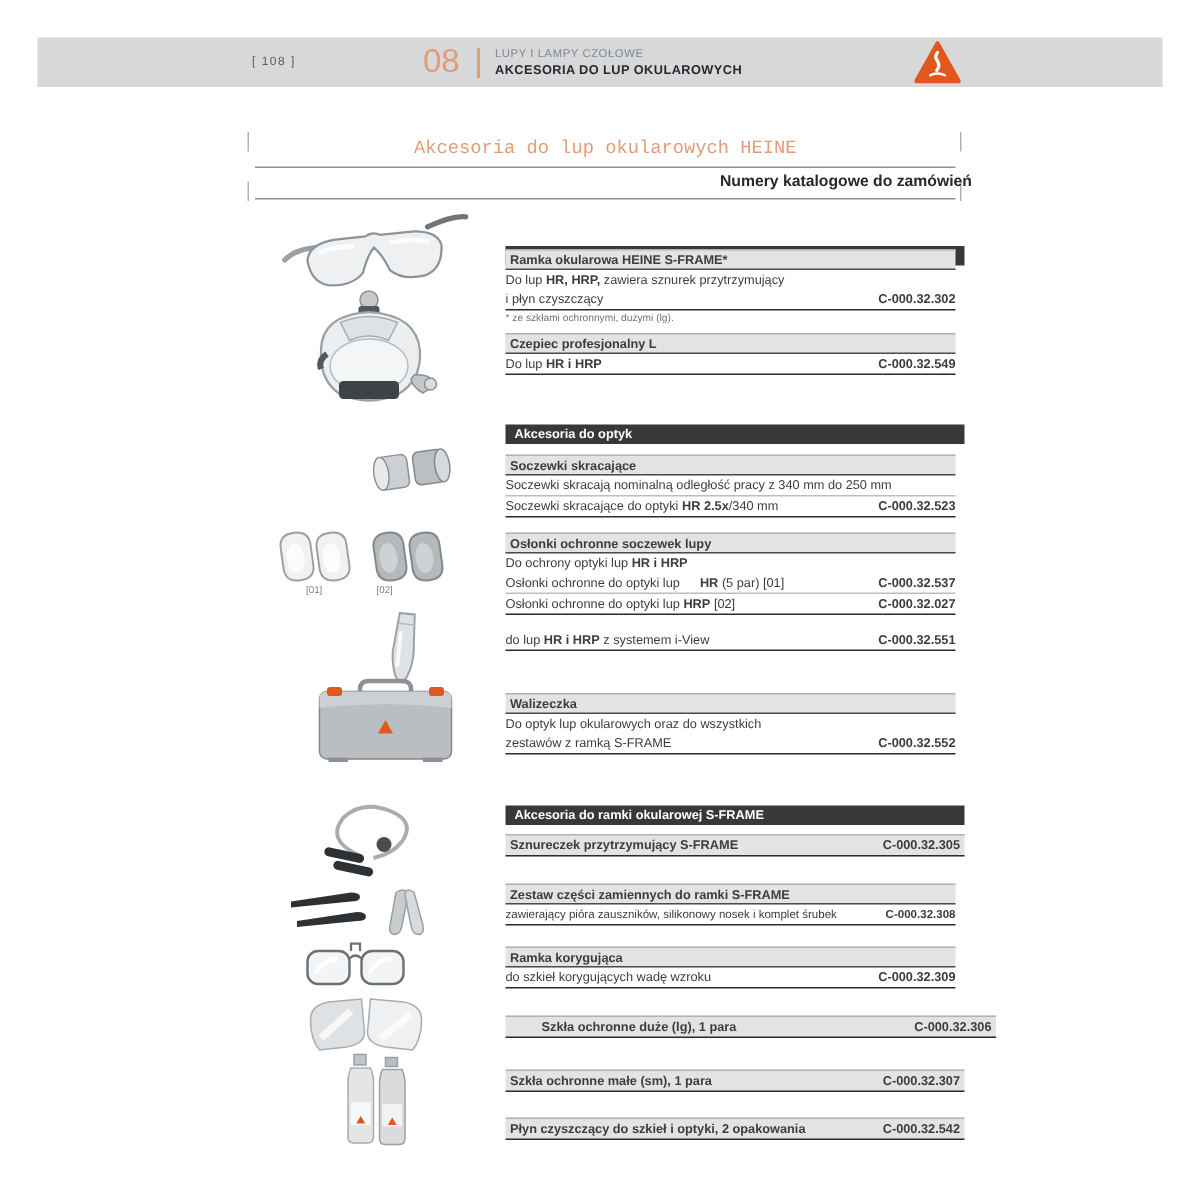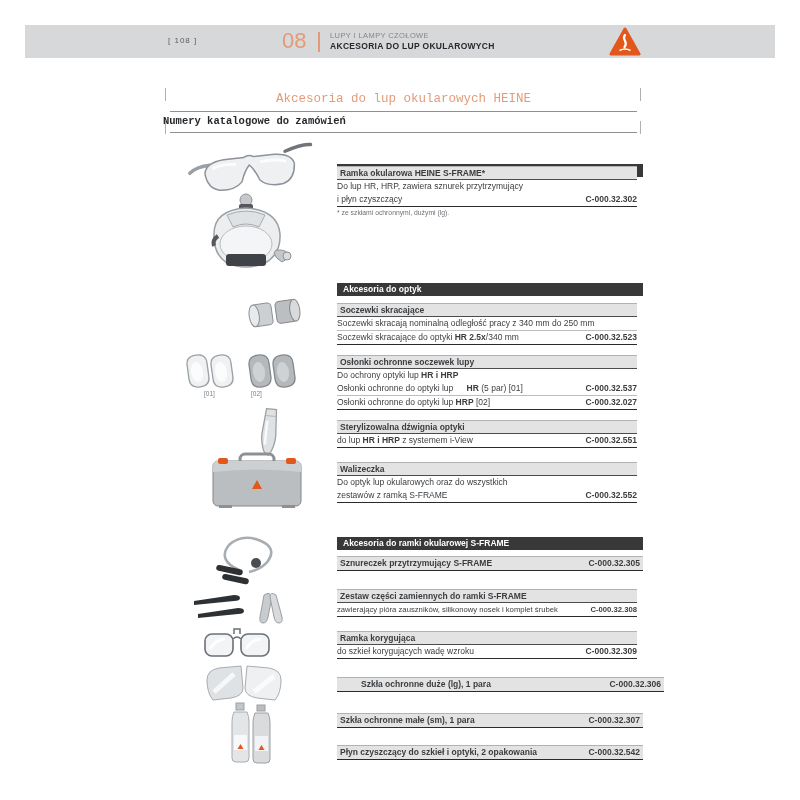--- a/index.html
+++ b/index.html
@@ -14,21 +14,21 @@
   .chap-div{left:318px;top:32px;width:2px;height:20px;background:#e49a77;}
   .chap-l1{left:330px;top:31px;font-size:7.5px;color:#83878b;letter-spacing:.4px;}
   .chap-l2{left:330px;top:41px;font-size:8.5px;font-weight:bold;color:#27292c;letter-spacing:.3px;}
 
   
   .mark{width:1px;height:13px;background:#aeb2b5;}
 
   
   .doc-title{left:170px;top:92px;width:467px;text-align:center;font-size:12.5px;color:#e59b78;font-family:Liberation Mono, monospace;}
   .rule{left:170px;width:467px;height:1px;background:#8d9196;}
-  .doc-sub{left:163px;top:115px;width:467px;text-align:left;font-size:10.5px;font-weight:bold;color:#26292c;font-family:Liberation Mono, monospace;}
+  .doc-sub{left:181px;top:115px;width:467px;text-align:right;font-size:10.5px;font-weight:bold;color:#26292c;}
 
   
   .col{left:337px;width:300px;}
   .sec-header{background:#383838;color:#ffffff;font-weight:bold;font-size:8.5px;
               line-height:13px;height:13px;padding-left:6px;}
   .pbar{background:#e3e3e3;border-top:1px solid #b2b2b2;border-bottom:1px solid #4c4c4c;
         font-weight:bold;font-size:8.5px;line-height:12px;height:12px;padding:0 3px;}
   .pline{font-size:8.5px;line-height:11px;padding:1px 0;}
   .thin{border-bottom:1px solid #bdbdbd;}
   .prow{display:flex;justify-content:space-between;font-size:8.5px;line-height:11px;
@@ -69,28 +69,35 @@
 
   <div class="abs doc-title">Akcesoria do lup okularowych HEINE</div>
   <div class="abs rule" style="top:111px;"></div>
   <div class="abs doc-sub">Numery katalogowe do zamówień</div>
   <div class="abs rule" style="top:132px;"></div>
 
   <div class="abs col sec-header" style="top:164px;">Opcje mocowania</div>
 
   <div class="abs col" style="top:166px;">
     <div class="pbar">Ramka okularowa HEINE S-FRAME*</div>
-    <div class="pline"><span>Do lup </span><span style="font-weight: normal;">HR, HRP,</span><span> zawiera sznurek przytrzymujący</span></div>
+    <div class="pline"><span>Do lup </span><span style="font-weight: bold;">HR, HRP,</span><span> zawiera sznurek przytrzymujący</span></div>
     <div class="prow dark">
       <span>i płyn czyszczący</span>
       <span class="code">C-000.32.302</span>
     </div>
     <div class="pfoot">* ze szkłami ochronnymi, dużymi (lg).</div>
   </div>
 
+  <div class="abs col" style="top:222px;">
+    <div class="pbar">Czepiec profesjonalny L</div>
+    <div class="prow dark">
+      <span><span>Do lup </span><span style="font-weight: bold;">HR i HRP</span></span>
+      <span class="code">C-000.32.549</span>
+    </div>
+  </div>
 
   <div class="abs col sec-header" style="top:283px;">Akcesoria do optyk</div>
 
   <div class="abs col" style="top:303px;">
     <div class="pbar">Soczewki skracające</div>
     <div class="pline thin">Soczewki skracają nominalną odległość pracy z 340 mm do 250 mm</div>
     <div class="prow dark">
       <span><span>Soczewki skracające do optyki </span><span style="font-weight: bold;">HR 2.5x</span><span>/340 mm</span></span>
       <span class="code">C-000.32.523</span>
     </div>
@@ -103,21 +110,20 @@
       <span><span>Osłonki ochronne do optyki lup </span><span style="font-weight: bold; margin-left: 11px;">HR</span><span> (5 par) [01]</span></span>
       <span class="code">C-000.32.537</span>
     </div>
     <div class="prow dark">
       <span><span>Osłonki ochronne do optyki lup </span><span style="font-weight: bold;">HRP</span><span> [02]</span></span>
       <span class="code">C-000.32.027</span>
     </div>
   </div>
 
   <div class="abs col" style="top:420px;">
-    <div class="pbar">Sterylizowalna dźwignia optyki</div>
     <div class="prow dark">
       <span><span>do lup </span><span style="font-weight: bold;">HR i HRP</span><span> z systemem i-View</span></span>
       <span class="code">C-000.32.551</span>
     </div>
   </div>
 
   <div class="abs col" style="top:462px;">
     <div class="pbar">Walizeczka</div>
     <div class="pline">Do optyk lup okularowych oraz do wszystkich</div>
     <div class="prow dark">

